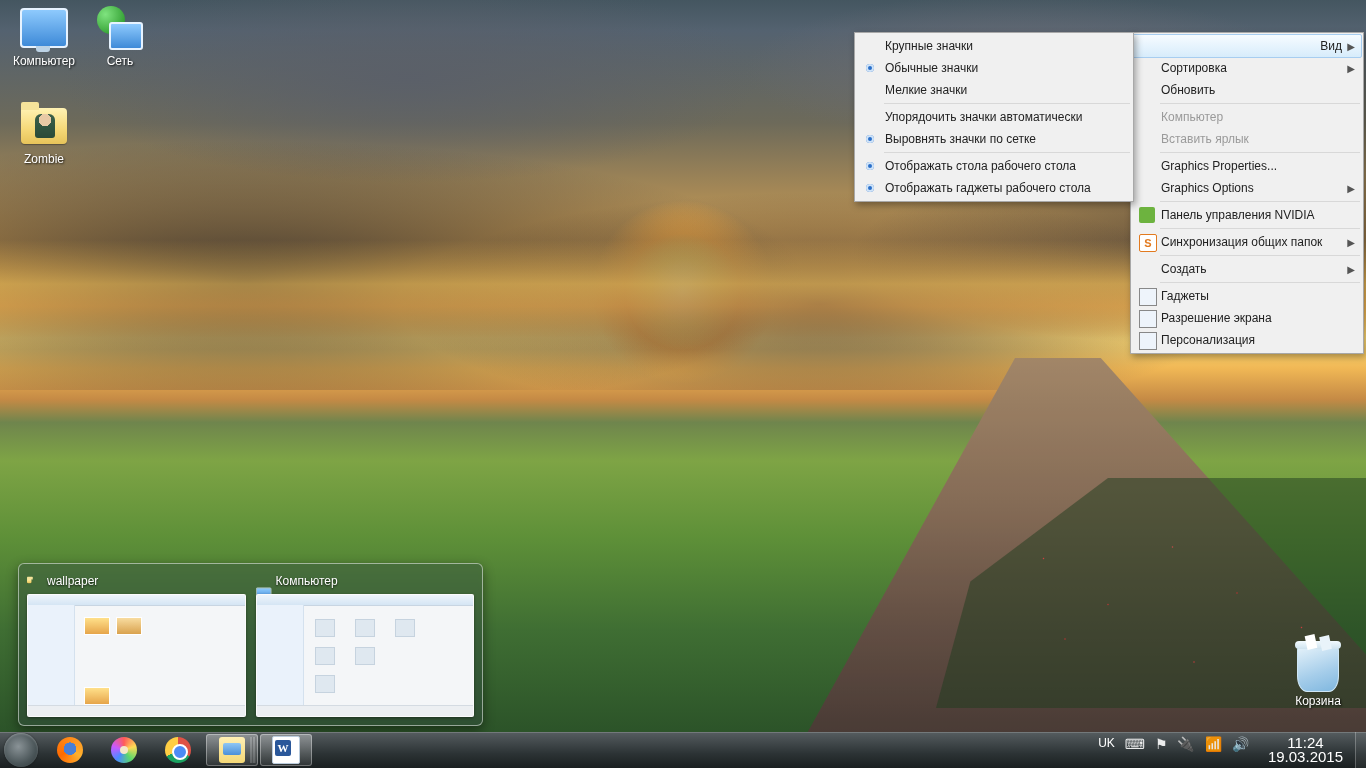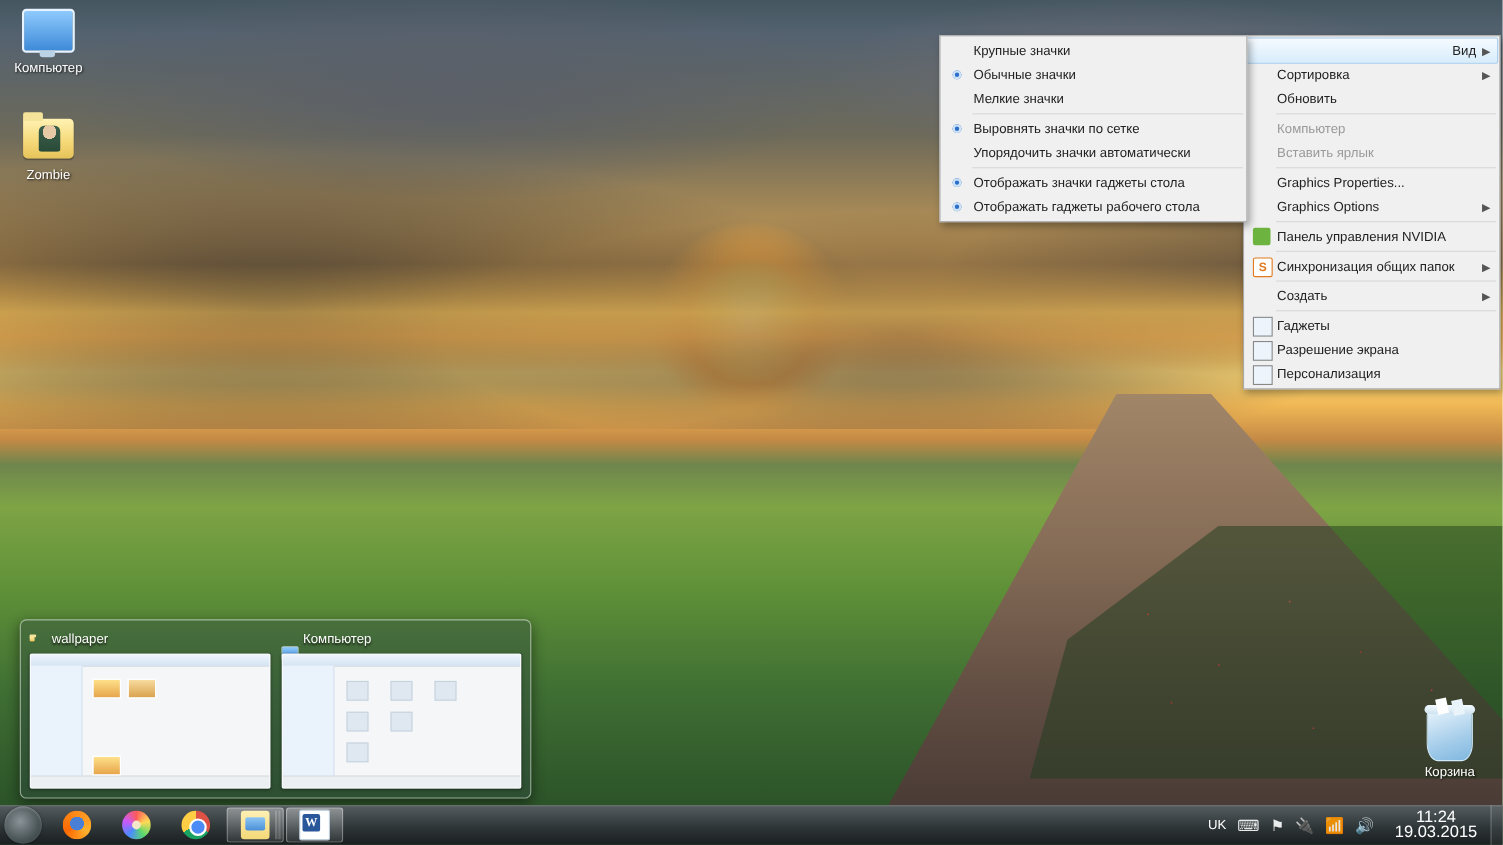--- a/index.html
+++ b/index.html
@@ -90,40 +90,49 @@
   .tic{width:26px;height:26px;}
   .ff{background:radial-gradient(circle at 50% 45%,#4a7fd6 0 32%,transparent 33%),conic-gradient(#ff8c1a,#ffb02e,#ff6a00,#ff8c1a);border-radius:50%;}
   .paint{background:conic-gradient(#ff5a5a,#ffda55,#5ad86b,#4a8bff,#c85aff,#ff5a5a);border-radius:50%;position:relative;}
   .paint::after{content:"";position:absolute;left:9px;top:9px;width:8px;height:8px;background:#f4e7c9;border-radius:50%;}
   .chrome{background:conic-gradient(#de5246 0 120deg,#1aa260 120deg 240deg,#ffce44 240deg 360deg);border-radius:50%;position:relative;}
   .chrome::after{content:"";position:absolute;left:7px;top:7px;width:12px;height:12px;background:#4c8bf5;border:2px solid #fff;border-radius:50%;}
   .expl{background:linear-gradient(#fff0b4,#f4d877);border-radius:3px;position:relative;}
   .expl::after{content:"";position:absolute;left:4px;top:6px;width:18px;height:12px;background:linear-gradient(#8fc7f4,#4a8fd9);border-radius:2px;}
   .word{background:#fff;border:1px solid #bcd;position:relative;border-radius:2px;}
   .word::after{content:"W";position:absolute;left:2px;top:3px;width:16px;height:16px;background:#2a579a;color:#fff;font:bold 11px/16px "Segoe UI";text-align:center;border-radius:2px;}
-  #tray{margin-left:auto;display:flex;align-items:center;gap:10px;padding:0 4px 0 10px;font-size:12px;}
+  #tray{margin-left:auto;display:flex;gap:10px;padding:0 4px 0 10px;font-size:12px;}
   #tray .ico{opacity:.9;font-size:14px;}
   #clock{text-align:center;line-height:14px;font-size:15px;padding:0 8px;}
   #showdt{width:10px;height:36px;border-left:1px solid rgba(255,255,255,.25);background:rgba(255,255,255,.05);}
 </style>
 </head>
 <body>
 
 <div id="desktop">
   <div id="clouds"></div>
   <div id="sunband"></div>
   <div id="road"></div>
   <div id="flowers"></div>
 
   <div class="desktop-icon" style="left:6px;top:4px">
     <div class="ic">
         <div class="monitor-ic"></div>
       </div>
     <div class="lbl">Компьютер</div>
   </div>
+  <div class="desktop-icon" style="left:82px;top:4px">
+    <div class="ic">
+        <div class="globe-monitor">
+          <div class="g"></div>
+          <div class="m"></div>
+        </div>
+      </div>
+    <div class="lbl">Сеть</div>
+  </div>
   <div class="desktop-icon" style="left:6px;top:102px">
     <div class="ic">
         <div class="folder-ic">
           <div class="avatar"></div>
         </div>
       </div>
     <div class="lbl">Zombie</div>
   </div>
   <div class="desktop-icon" style="right:10px;bottom:60px">
     <div class="ic">
@@ -198,30 +207,30 @@
       </div>
     <div class="row">
         <span class="bullet"></span>
         <span>Обычные значки</span>
       </div>
     <div class="row">
         <span>Мелкие значки</span>
       </div>
     <div class="sep"></div>
     <div class="row">
+        <span>Упорядочить значки автоматически</span>
+      </div>
+    <div class="row">
         <span class="bullet"></span>
         <span>Выровнять значки по сетке</span>
       </div>
-    <div class="row">
-        <span>Упорядочить значки автоматически</span>
-      </div>
     <div class="sep"></div>
     <div class="row">
         <span class="bullet"></span>
-        <span>Отображать значки гаджеты стола</span>
+        <span>Отображать стола рабочего стола</span>
       </div>
     <div class="row">
         <span class="bullet"></span>
         <span>Отображать гаджеты  рабочего стола</span>
       </div>
   </div>
 
   <div id="aero">
     <div class="thumb">
       <div class="hdr">

